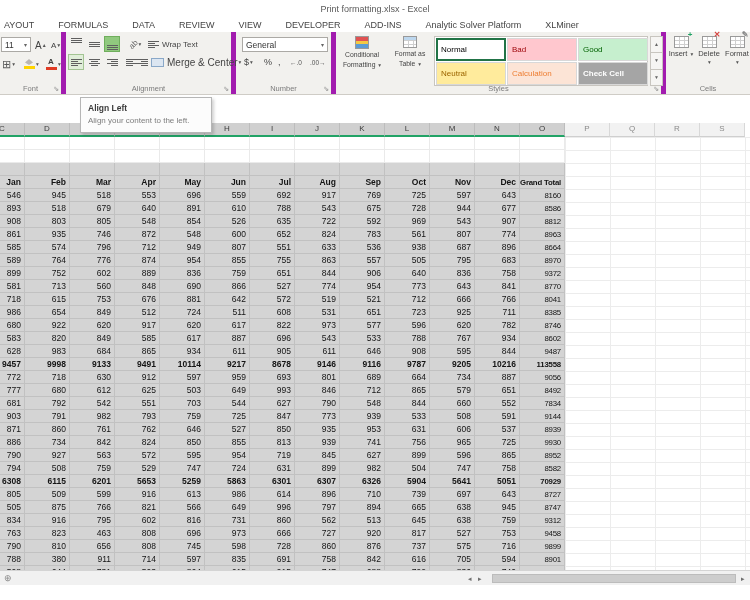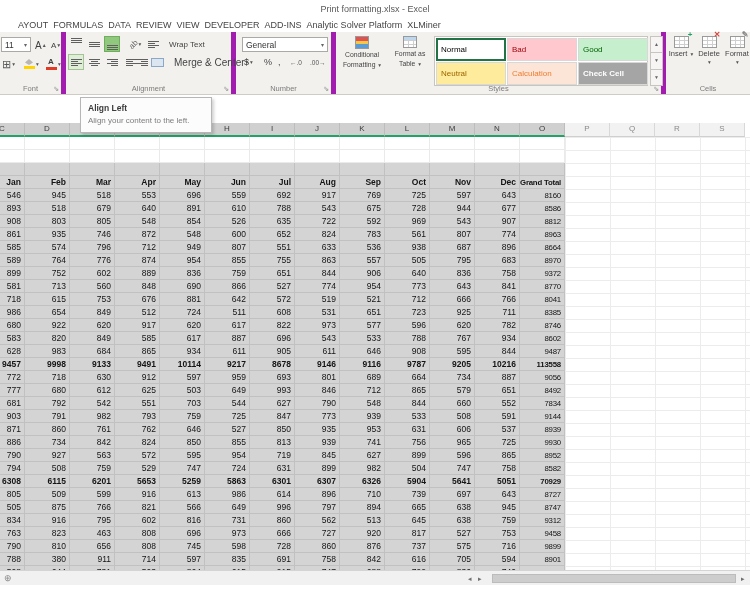--- a/index.html
+++ b/index.html
@@ -4,21 +4,21 @@
 <style>
   * { margin:0; padding:0; box-sizing:border-box; }
   html,body { width:750px; height:600px; overflow:hidden; background:#fff;
     font-family:"Liberation Sans", sans-serif; }
   .window { position:relative; width:750px; height:600px; background:#fff; }
 
   
   .titlebar { height:18px; background:#fff; text-align:center; font-size:9px; color:#5a5a5a; line-height:18px; }
 
   
-  .tabs { height:14px; background:#fff; display:flex; gap:5px; align-items:center; padding-left:18px; }
+  .tabs { height:14px; background:#fff; display:flex; gap:24px; align-items:center; padding-left:4px; }
   .tab { font-size:9px; color:#454545; white-space:nowrap; cursor:default; }
 
   
   .ribbon { position:absolute; top:32px; left:0; width:750px; height:63px; background:#f2f1ee; border-bottom:1px solid #cfccc6; display:flex; }
   .group { position:relative; height:100%; border-right:5px solid #a21caf; flex:none; }
   .group-label { position:absolute; bottom:1px; left:0; width:100%; text-align:center; font-size:7.5px; color:#7c7c7c; }
   .launcher { position:absolute; right:2px; bottom:2px; font-size:7px; color:#8a8a8a; line-height:7px; cursor:default; }
 
   .combo { position:absolute; background:#fff; border:1px solid #aba9a5; height:15px; display:flex; align-items:center; padding:0 3px; font-size:8.5px; color:#333; }
   .combo .arrow { margin-left:auto; font-size:6px; color:#666; }
@@ -38,21 +38,21 @@
 
   .ic { position:absolute; width:16px; height:16px; display:flex; align-items:center; justify-content:center; border:1px solid transparent; }
   .ic.active { background:#90c97e; border-color:#6fae5c; }
   .ic.hovered { background:#e0eed9; border-color:#a3c493; }
   .vt { display:flex; flex-direction:column; width:11px; gap:1px; }
   .vt i { display:block; height:1px; background:#5f5f5f; width:11px; }
   .vt.al i:nth-child(even) { width:7px; }
   .vt.alc { align-items:center; } .vt.alr { align-items:flex-end; } .vt.all { align-items:flex-start; }
   .vt.v3 { height:12px; }
   .vt.vtop { justify-content:flex-start; } .vt.vmid { justify-content:center; } .vt.vbot { justify-content:flex-end; }
-  .btn-label { font-size:8px; color:#444; margin-left:10px; white-space:nowrap; }
+  .btn-label { font-size:8px; color:#444; margin-left:3px; white-space:nowrap; }
   .btn-label.sm { font-size:10px; }
   .rotab { transform:rotate(-45deg); font-size:8px; color:#666; }
   .mi { width:13px; height:9px; border:1px solid #8aa8c8; background:#dce6f1; display:inline-block; }
 
   .nbtn { position:absolute; font-size:9px; color:#444; top:0; display:inline-flex; align-items:center; }
   .nbtn.sm { font-size:6.5px; color:#555; }
 
   .cfic { width:14px; height:13px; border:1px solid #999; background:linear-gradient(to bottom,#e05252 0 33%,#f4c842 33% 66%,#5b9bd5 66%); display:inline-block; }
   .ftic { width:14px; height:12px; border:1px solid #999; display:inline-block; background:
       linear-gradient(#bdd7ee 0 3px, rgba(0,0,0,0) 3px),

